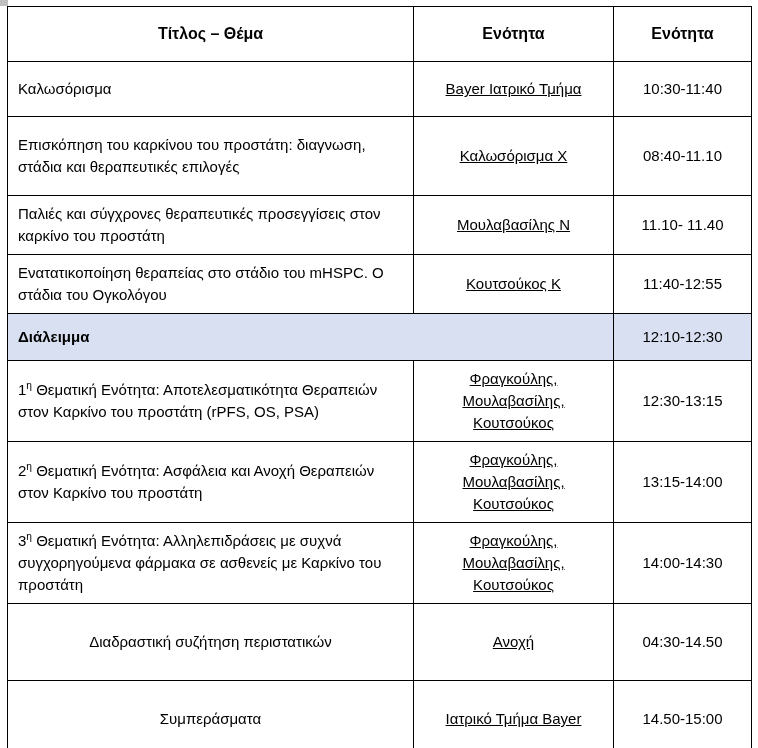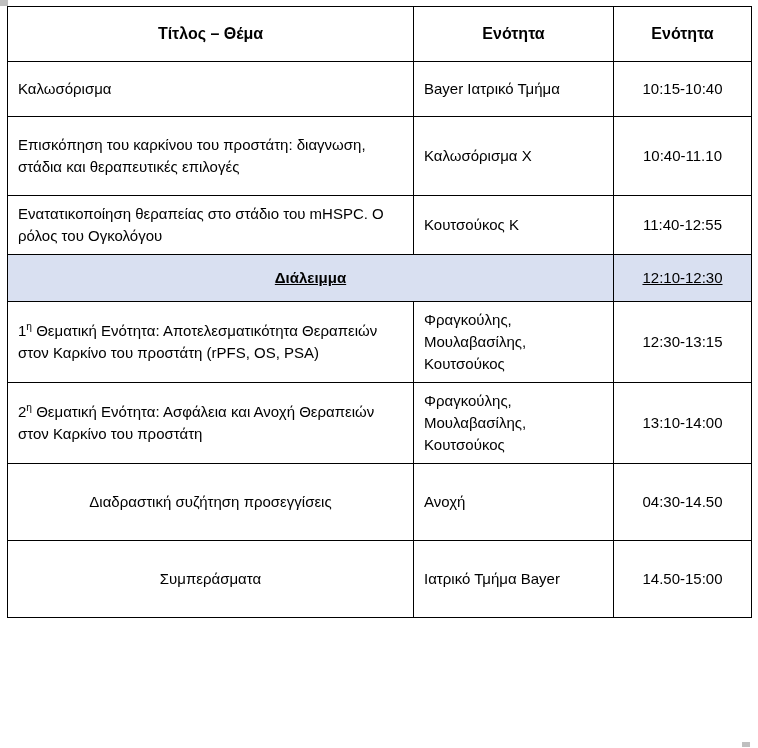--- a/index.html
+++ b/index.html
@@ -82,36 +82,35 @@
     font-weight: normal;
     text-align: left;
     font-size: 15.5px;
   }
   td.topic-bold-center {
     font-weight: bold;
     text-align: center;
     font-size: 15.5px;
   }
   td.speaker {
-    text-align: left;
-    font-size: 15.5px;
+    text-align: center;
+    font-size: 15.5px;
+    text-decoration: underline;
   }
   td.time {
     text-align: center;
     font-size: 15.5px;
     white-space: nowrap;
   }
 
   
   tr.break-row td {
     background: #d9e0f1;
     font-weight: bold;
-    text-align: center;
     height: 46px;
-    text-decoration: underline;
   }
   tr.break-row td.time {
     font-weight: normal;
   }
 
   sup.ord {
     font-size: 0.68em;
     vertical-align: super;
     line-height: 0;
   }
@@ -145,56 +144,66 @@
 
       <tr class="header-row">
         <td>Τίτλος – Θέμα</td>
         <td>Ενότητα</td>
         <td>Ενότητα</td>
       </tr>
 
       <tr class="r-welcome">
         <td class="topic-bold">Καλωσόρισμα</td>
         <td class="speaker">Bayer Ιατρικό Τμήμα</td>
-        <td class="time">10:15-10:40</td>
+        <td class="time">10:30-11:40</td>
       </tr>
 
       <tr class="r-overview">
         <td class="topic-bold">Επισκόπηση του καρκίνου του προστάτη: διαγνωση, στάδια και θεραπευτικές επιλογές</td>
         <td class="speaker">Καλωσόρισμα Χ</td>
-        <td class="time">10:40-11.10</td>
-      </tr>
-
+        <td class="time">08:40-11.10</td>
+      </tr>
+
+      <tr class="r-old">
+        <td class="topic-bold">Παλιές και σύγχρονες θεραπευτικές προσεγγίσεις στον καρκίνο του προστάτη</td>
+        <td class="speaker">Μουλαβασίλης Ν</td>
+        <td class="time">11.10- 11.40</td>
+      </tr>
 
       <tr class="r-mhspc">
-        <td class="topic-bold">Ενατατικοποίηση θεραπείας στο στάδιο του mHSPC. Ο ρόλος του Ογκολόγου</td>
+        <td class="topic-bold">Ενατατικοποίηση θεραπείας στο στάδιο του mHSPC. Ο στάδια του Ογκολόγου</td>
         <td class="speaker">Κουτσούκος Κ</td>
         <td class="time">11:40-12:55</td>
       </tr>
 
       <tr class="break-row">
         <td colspan="2">Διάλειμμα</td>
         <td class="time">12:10-12:30</td>
       </tr>
 
       <tr class="r-sec1">
         <td class="topic-plain"><span>1</span><sup class="ord">η</sup><span> Θεματική Ενότητα: Αποτελεσματικότητα Θεραπειών στον Καρκίνο του προστάτη (rPFS, OS, PSA)</span></td>
         <td class="speaker">Φραγκούλης, Μουλαβασίλης, Κουτσούκος</td>
         <td class="time">12:30-13:15</td>
       </tr>
 
       <tr class="r-sec2">
         <td class="topic-plain"><span>2</span><sup class="ord">η</sup><span> Θεματική Ενότητα: Ασφάλεια και Ανοχή Θεραπειών στον Καρκίνο του προστάτη</span></td>
         <td class="speaker">Φραγκούλης, Μουλαβασίλης, Κουτσούκος</td>
-        <td class="time">13:10-14:00</td>
-      </tr>
-
+        <td class="time">13:15-14:00</td>
+      </tr>
+
+      <tr class="r-sec3">
+        <td class="topic-plain"><span>3</span><sup class="ord">η</sup><span> Θεματική Ενότητα: Αλληλεπιδράσεις με συχνά συγχορηγούμενα φάρμακα σε ασθενείς με Καρκίνο του προστάτη</span></td>
+        <td class="speaker">Φραγκούλης, Μουλαβασίλης, Κουτσούκος</td>
+        <td class="time">14:00-14:30</td>
+      </tr>
 
       <tr class="r-disc">
-        <td class="topic-bold-center">Διαδραστική συζήτηση προσεγγίσεις</td>
+        <td class="topic-bold-center">Διαδραστική συζήτηση περιστατικών</td>
         <td class="speaker">Ανοχή</td>
         <td class="time">04:30-14.50</td>
       </tr>
 
       <tr class="r-concl">
         <td class="topic-bold-center">Συμπεράσματα</td>
         <td class="speaker">Ιατρικό Τμήμα Bayer</td>
         <td class="time">14.50-15:00</td>
       </tr>
 

